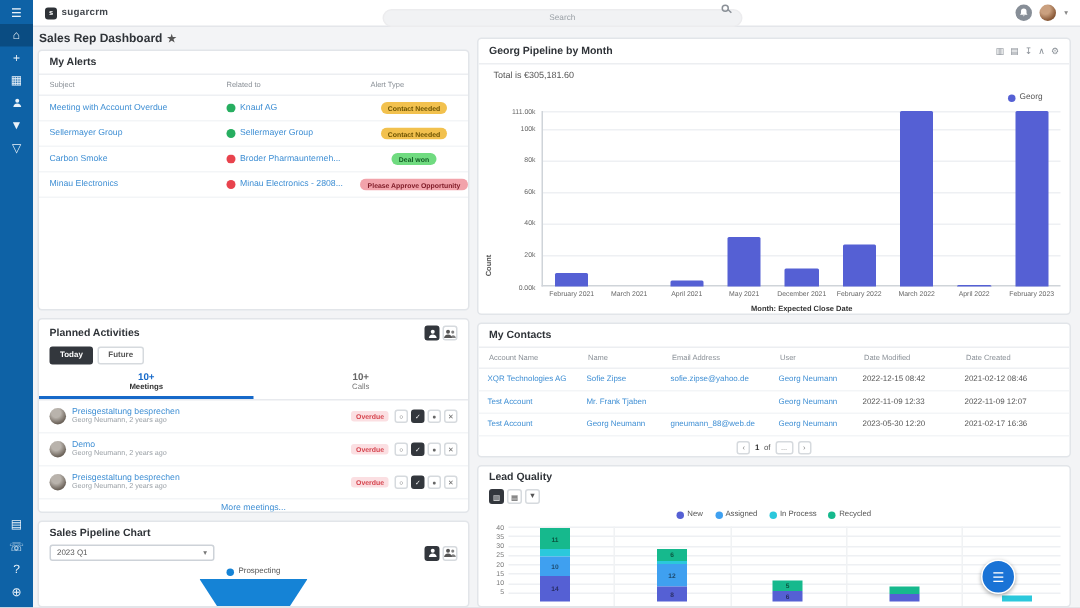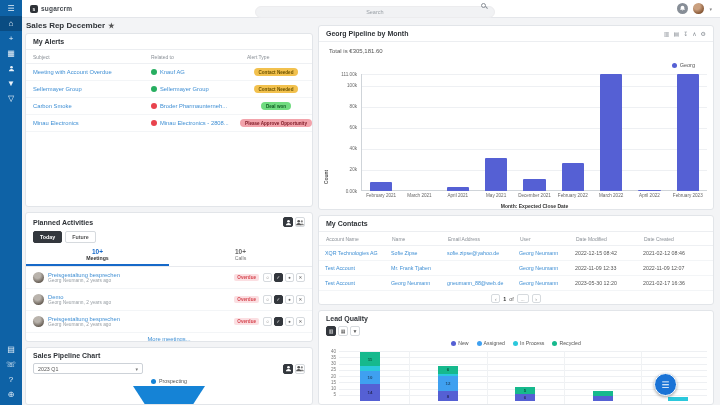--- a/index.html
+++ b/index.html
@@ -173,21 +173,21 @@
             <path d="M8 1.5a4.2 4.2 0 0 0-4.2 4.2v3L2.3 11h11.4l-1.5-2.3v-3A4.2 4.2 0 0 0 8 1.5z" fill="currentColor"></path>
             <path d="M6.5 12.2a1.6 1.6 0 0 0 3 0z" fill="currentColor"></path>
           </svg>
         </span>
       <span class="avatar"></span>
       <span class="caret">▾</span>
     </div>
   </div>
 
   <div class="page-title">
-    <span>Sales Rep December</span><span class="star">★</span>
+    <span>Sales Rep Dashboard</span><span class="star">★</span>
   </div>
 
   <div class="panel" style="left:25px;top:33px;width:288px;height:174px">
     <div class="phead">
       <span class="ptitle">My Alerts</span>
     </div>
     <div class="grid-alerts thead" id="alerts-thead">
         <div class="th">Subject</div>
         <div class="th">Related to</div>
         <div class="th">Alert Type</div>

